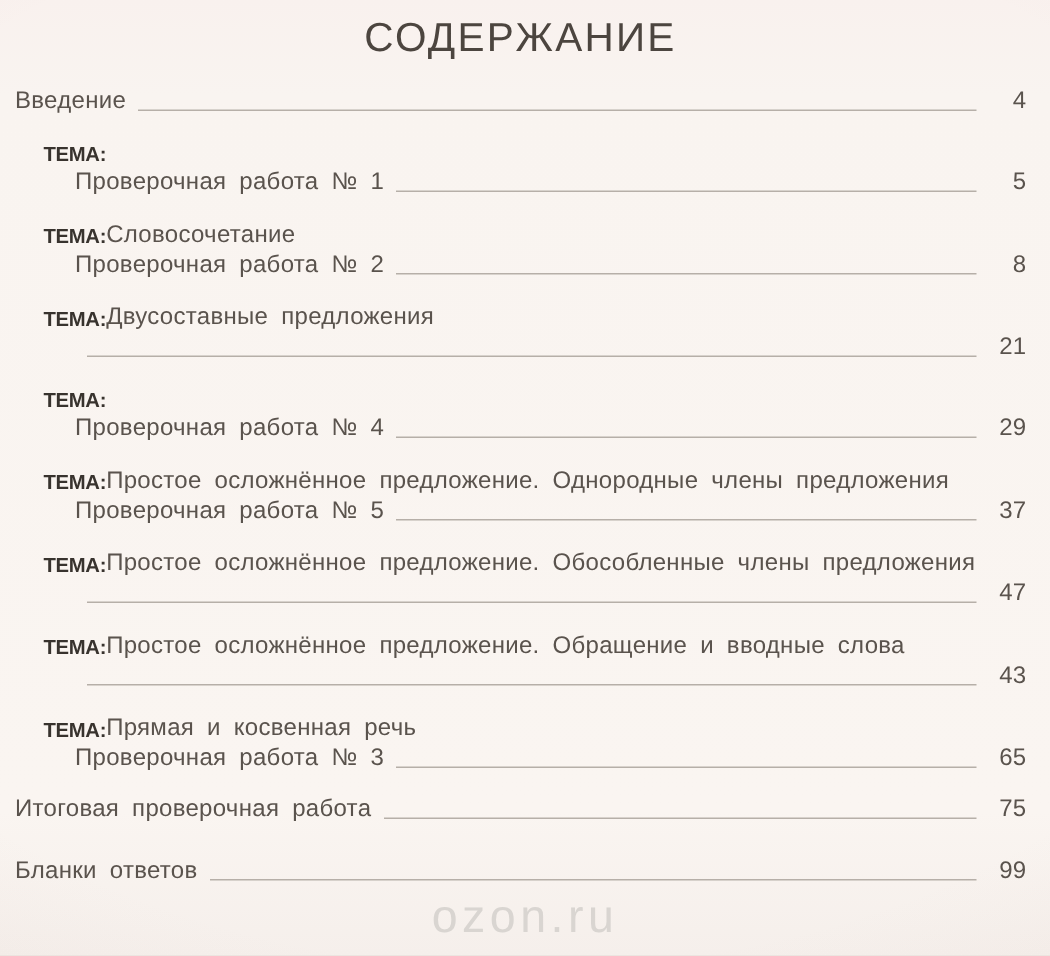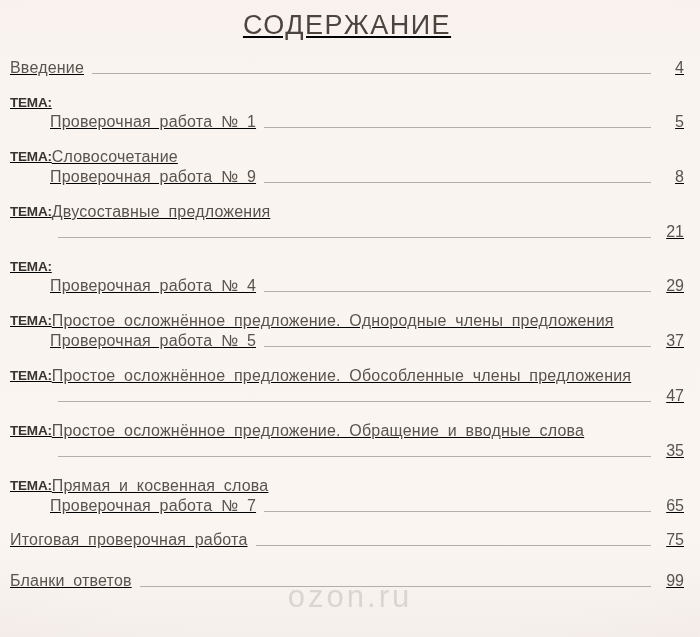--- a/index.html
+++ b/index.html
@@ -12,52 +12,53 @@
     width: 700px;
     height: 637px;
     box-sizing: border-box;
     padding: 0 16px 0 10px;
     background:
       radial-gradient(ellipse 120% 90% at 50% 45%,
         rgba(0,0,0,0) 62%,
         rgba(186,150,140,0.10) 100%),
       linear-gradient(180deg, #f9f1ee 0%, #f9f4f0 10%, #faf5f1 85%, #f5efeb 100%);
     overflow: hidden;
-    text-decoration: underline;
   }
   .title {
     margin: 0;
     padding-top: 10px;
     height: 28px;
     text-align: center;
     font-size: 27px;
     font-weight: 400;
     letter-spacing: 1.5px;
     color: var(--title-color, #4c453f);
   }
   .toc { margin-top: 21px; }
 
   .row, .trow {
     display: flex;
+    align-items: flex-end;
     line-height: 18px;
     font-size: 16px;
     color: var(--text-color, #5a534d);
   }
   .label, .ttl, .sub {
     word-spacing: 4px;
     letter-spacing: 0.2px;
     white-space: nowrap;
   }
   .tema {
     flex: 0 0 40px;
     font-size: 13.5px;
     font-weight: 700;
     letter-spacing: -0.2px;
     color: var(--tema-color, #38332e);
     line-height: 17px;
+    margin-left: 19px;
   }
   .leader {
     flex: 1 1 auto;
     border-bottom: 1.5px solid var(--leader-color, #b6afa8);
     margin: 0 7px 3px 8px;
     min-width: 30px;
   }
   .page-num {
     flex: 0 0 26px;
     text-align: right;
@@ -67,21 +68,21 @@
   .theme { margin-top: 17px; }
   .sub-row { margin-top: 2px; padding-left: 40px; }
 
   .toc > .row.simple { margin-top: 16px; }
   .toc > .row.simple:first-child { margin-top: 0; }
   .toc > .row.simple:last-child { margin-top: 23px; }
 
   .watermark {
     position: absolute;
     left: 0; right: 0;
-    bottom: 22px;
+    bottom: 8px;
     text-align: center;
     font-size: 31px;
     font-weight: 400;
     letter-spacing: 3px;
     color: var(--watermark-color, #d9d5d1);
     user-select: none;
   }
 </style>
 </head>
 <body>
@@ -103,21 +104,21 @@
           <span class="leader"></span>
           <span class="page-num">5</span>
         </div>
       </div>
       <div class="theme">
         <div class="trow title-row">
           <span class="tema">ТЕМА:</span>
           <span class="ttl">Словосочетание</span>
         </div>
         <div class="trow sub-row">
-          <span class="sub">Проверочная работа № 9</span>
+          <span class="sub">Проверочная работа № 2</span>
           <span class="leader"></span>
           <span class="page-num">8</span>
         </div>
       </div>
       <div class="theme">
         <div class="trow title-row">
           <span class="tema">ТЕМА:</span>
           <span class="ttl">Двусоставные предложения</span>
         </div>
         <div class="trow sub-row">
@@ -156,30 +157,30 @@
           <span class="page-num">47</span>
         </div>
       </div>
       <div class="theme">
         <div class="trow title-row">
           <span class="tema">ТЕМА:</span>
           <span class="ttl">Простое осложнённое предложение. Обращение и вводные слова</span>
         </div>
         <div class="trow sub-row">
           <span class="leader"></span>
-          <span class="page-num">35</span>
+          <span class="page-num">43</span>
         </div>
       </div>
       <div class="theme">
         <div class="trow title-row">
           <span class="tema">ТЕМА:</span>
-          <span class="ttl">Прямая и косвенная слова</span>
+          <span class="ttl">Прямая и косвенная речь</span>
         </div>
         <div class="trow sub-row">
-          <span class="sub">Проверочная работа № 7</span>
+          <span class="sub">Проверочная работа № 3</span>
           <span class="leader"></span>
           <span class="page-num">65</span>
         </div>
       </div>
       <div class="row simple">
         <span class="label">Итоговая проверочная работа</span>
         <span class="leader"></span>
         <span class="page-num">75</span>
       </div>
       <div class="row simple">

